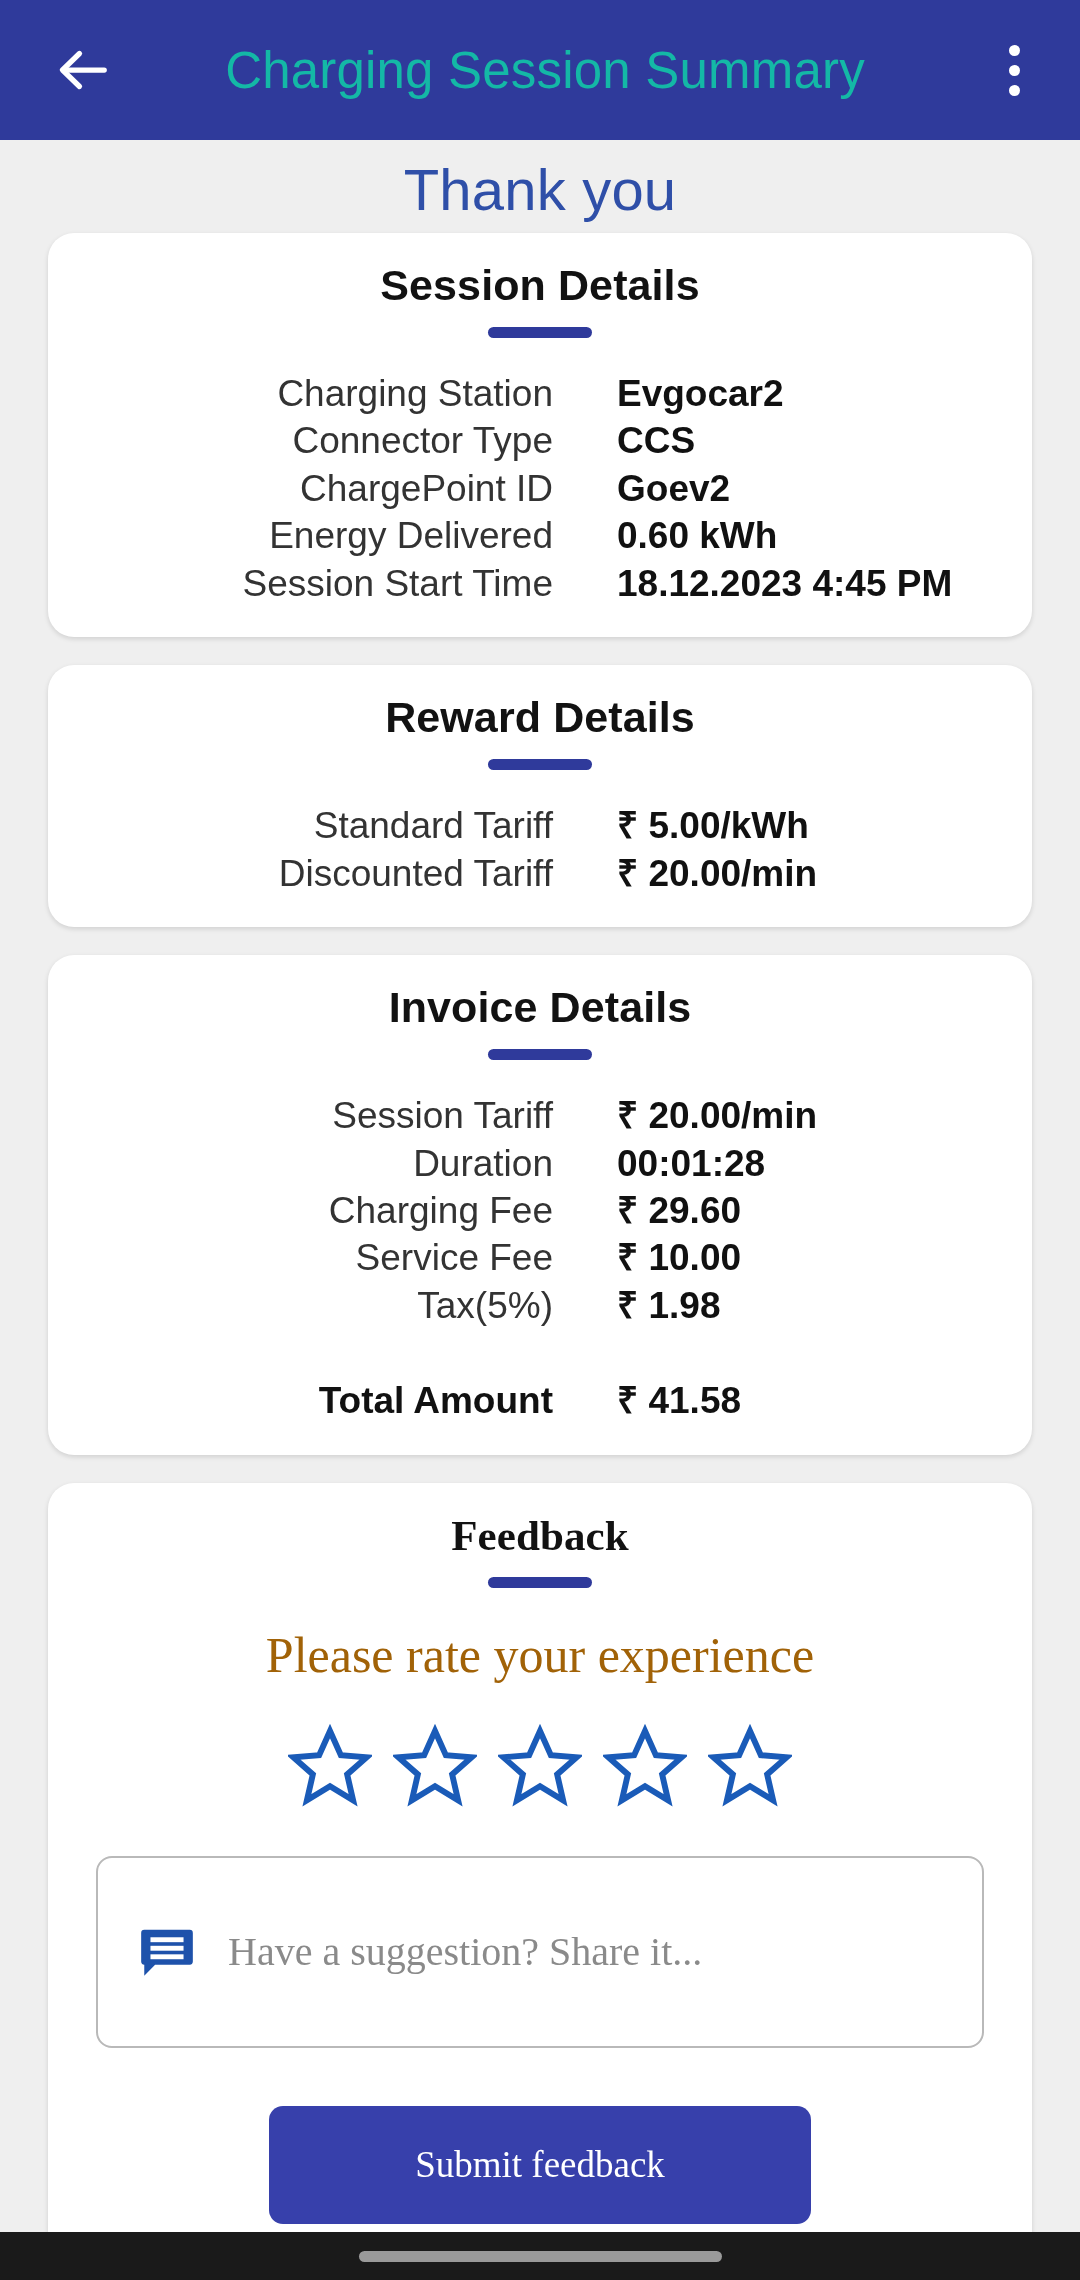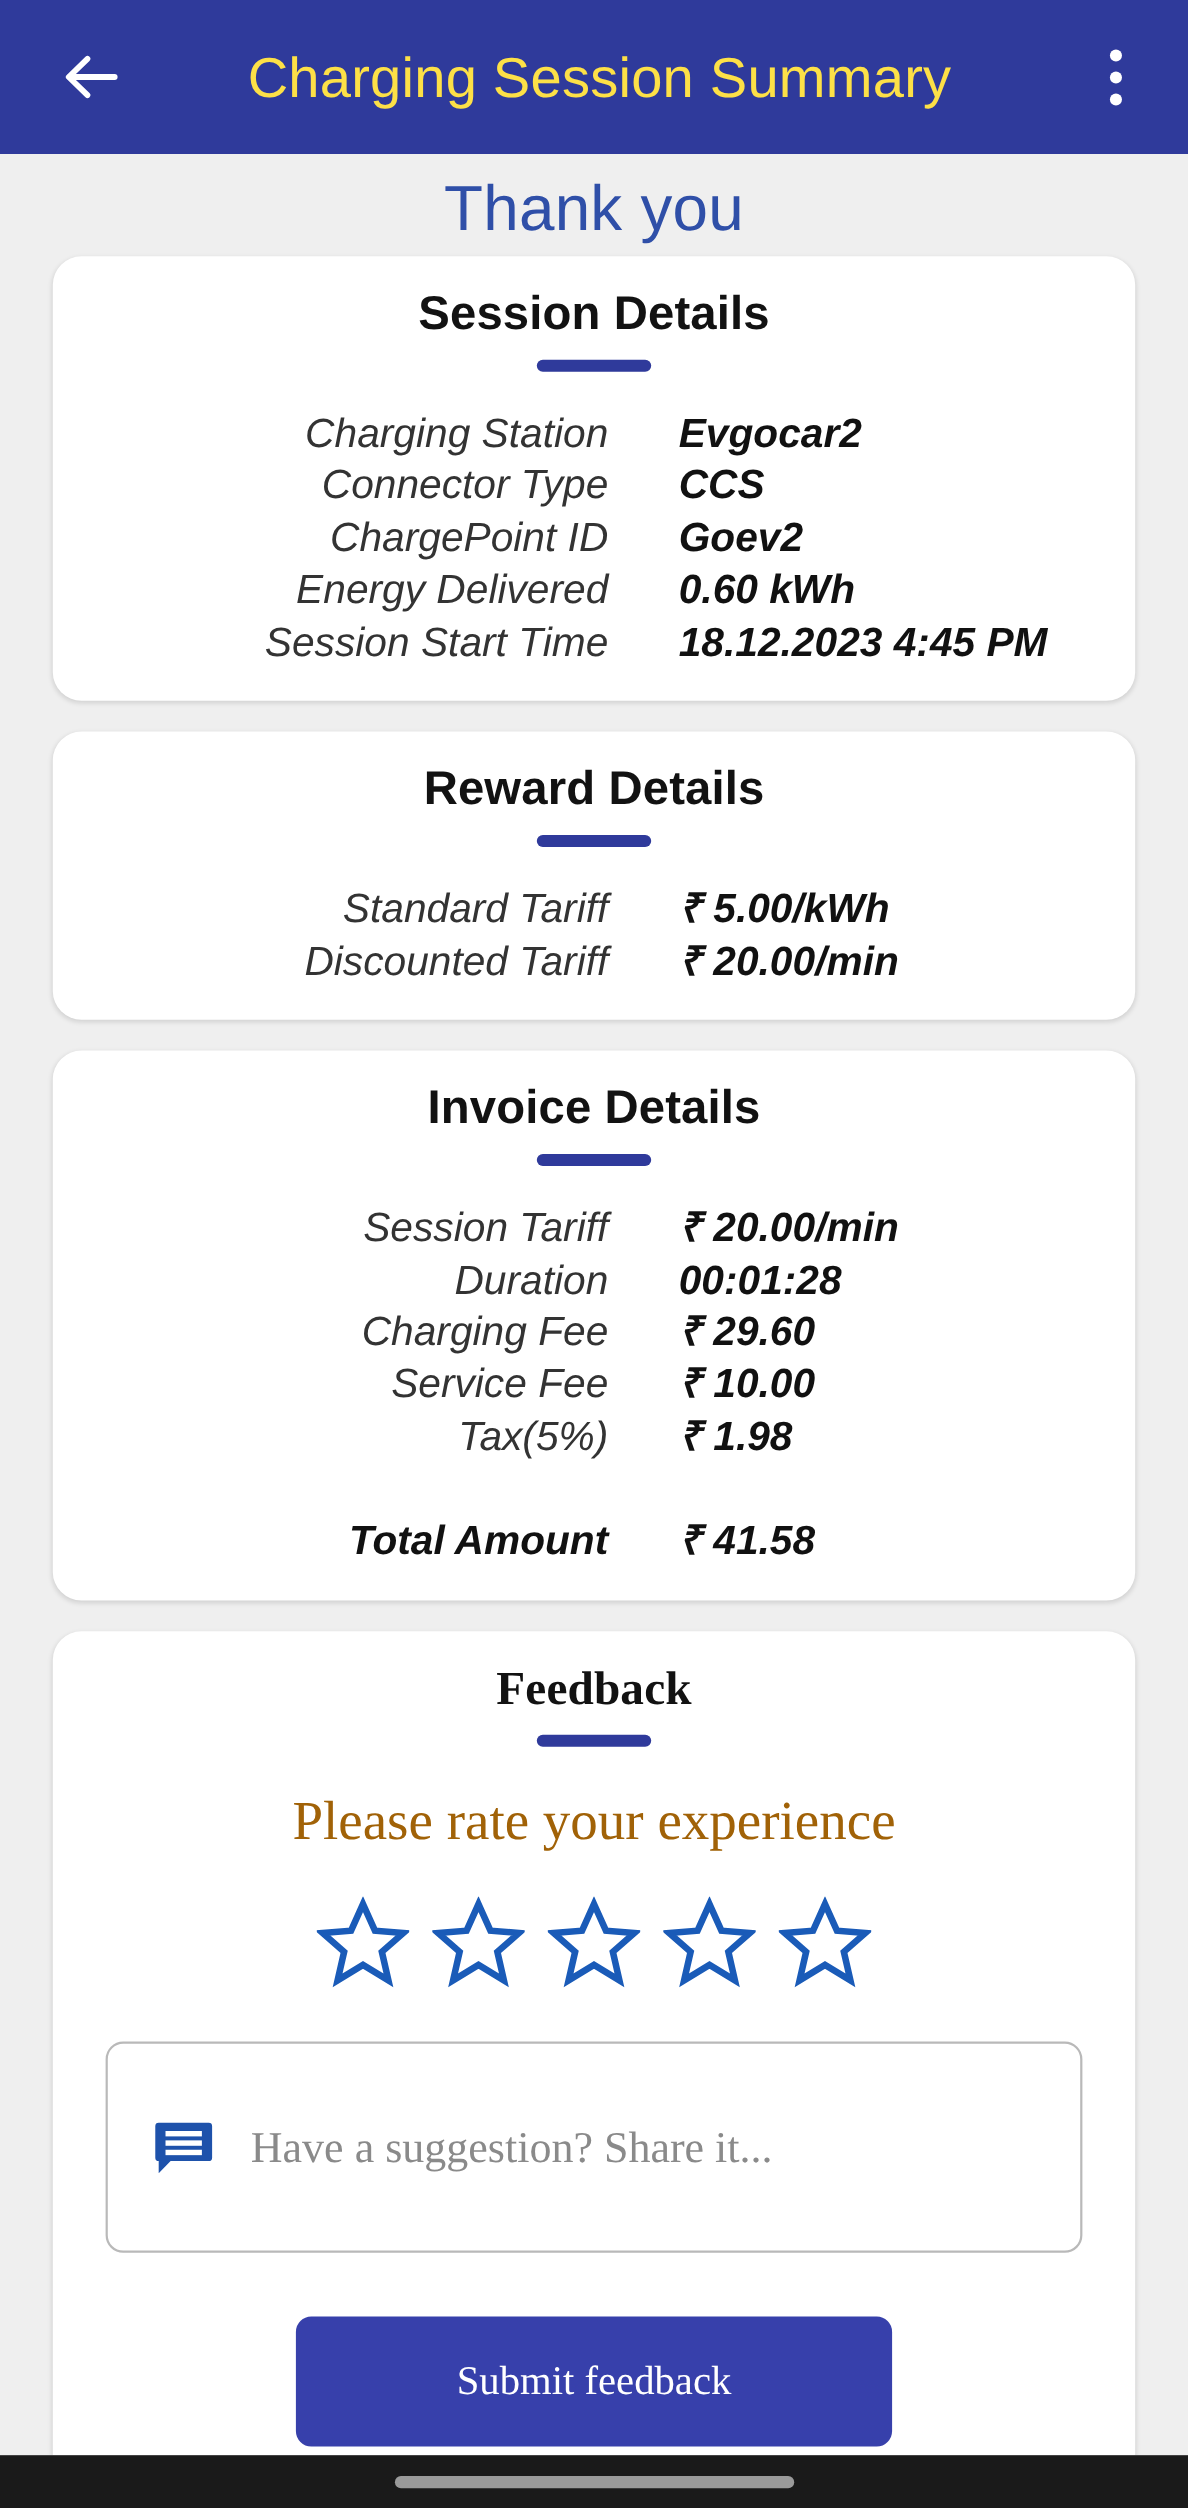--- a/index.html
+++ b/index.html
@@ -31,21 +31,21 @@
     display: flex;
     align-items: center;
     justify-content: center;
     flex: 0 0 auto;
     cursor: pointer;
   }
   .back-btn svg { display: block; }
   .appbar-title {
     flex: 1 1 auto;
     text-align: center;
-    color: #fde047;
+    color: #14b8a6;
     font-size: 51px;
     font-weight: 400;
     letter-spacing: .2px;
     white-space: nowrap;
     padding-right: 10px;
   }
   .overflow-btn {
     width: 80px;
     height: 90px;
     display: flex;
@@ -107,21 +107,20 @@
     margin: 17px auto 0;
   }
 
   .rows { margin-top: 32px; }
 
   .row {
     display: flex;
     align-items: center;
     line-height: 1.12;
     padding: 3px 0;
-    font-style: italic;
   }
   .row .lbl {
     width: 505px;
     text-align: right;
     padding-right: 0;
     font-size: 37px;
     color: #333333;
     font-weight: 400;
     white-space: nowrap;
   }

